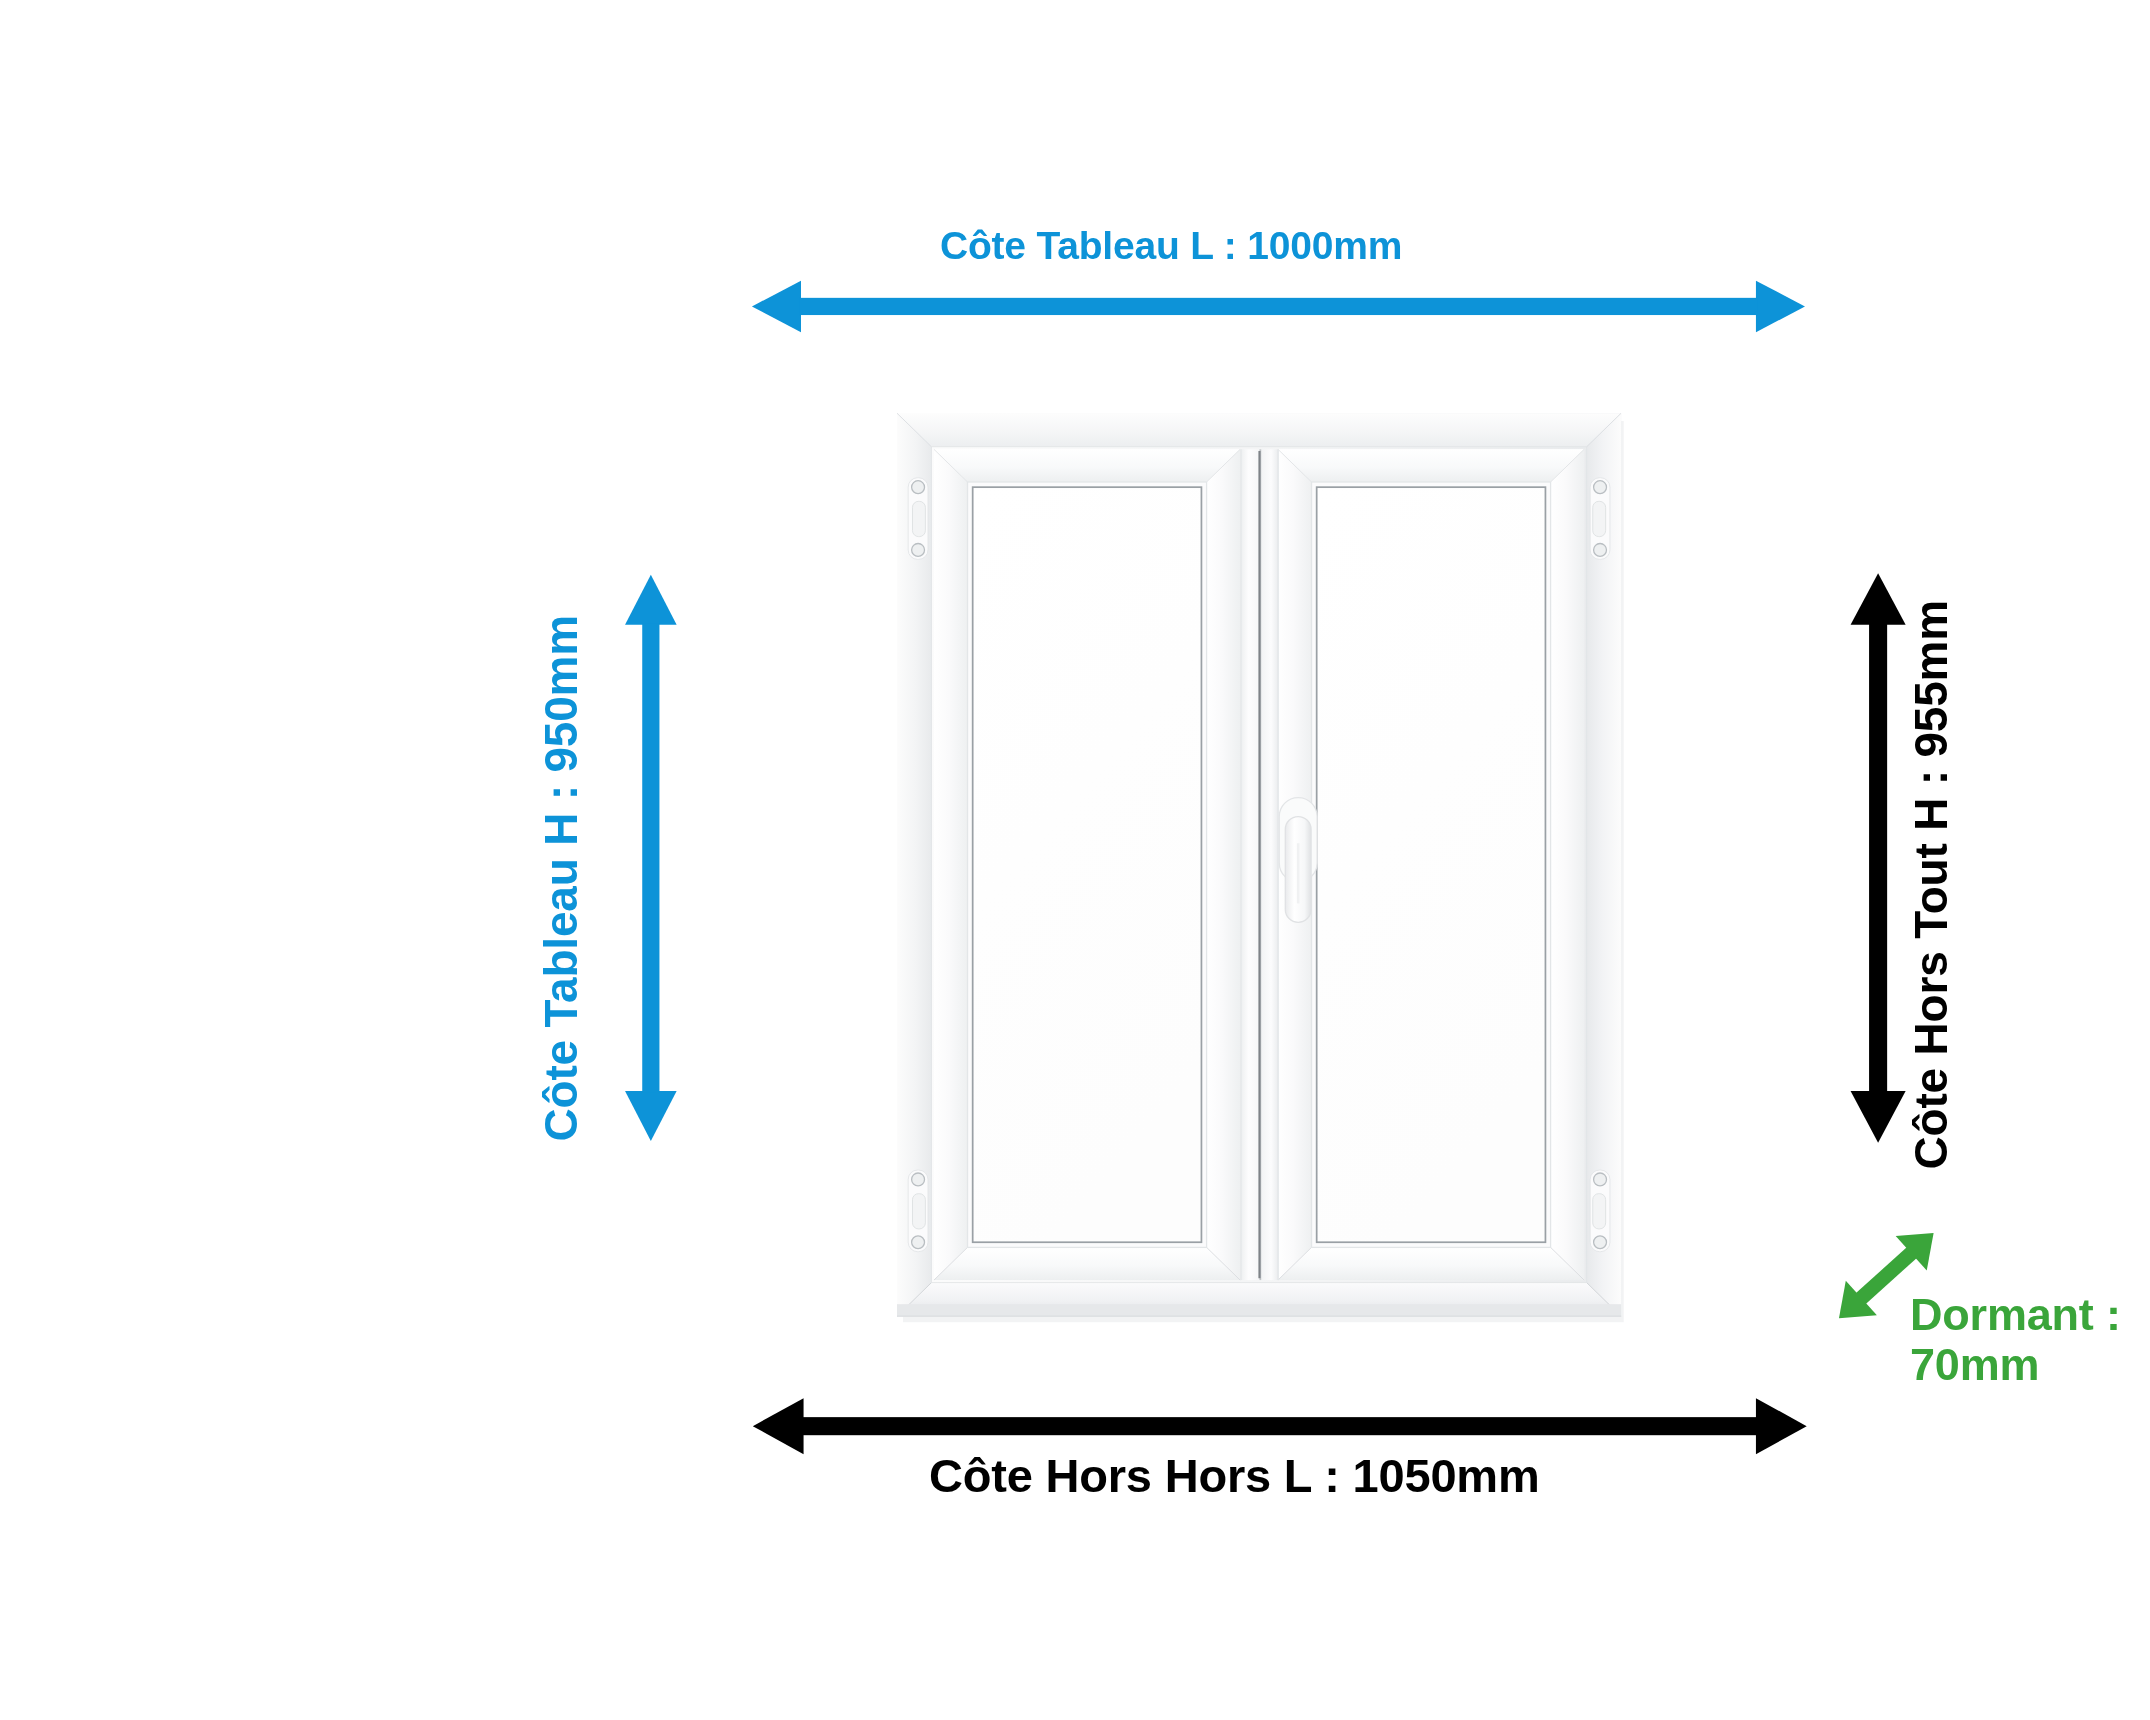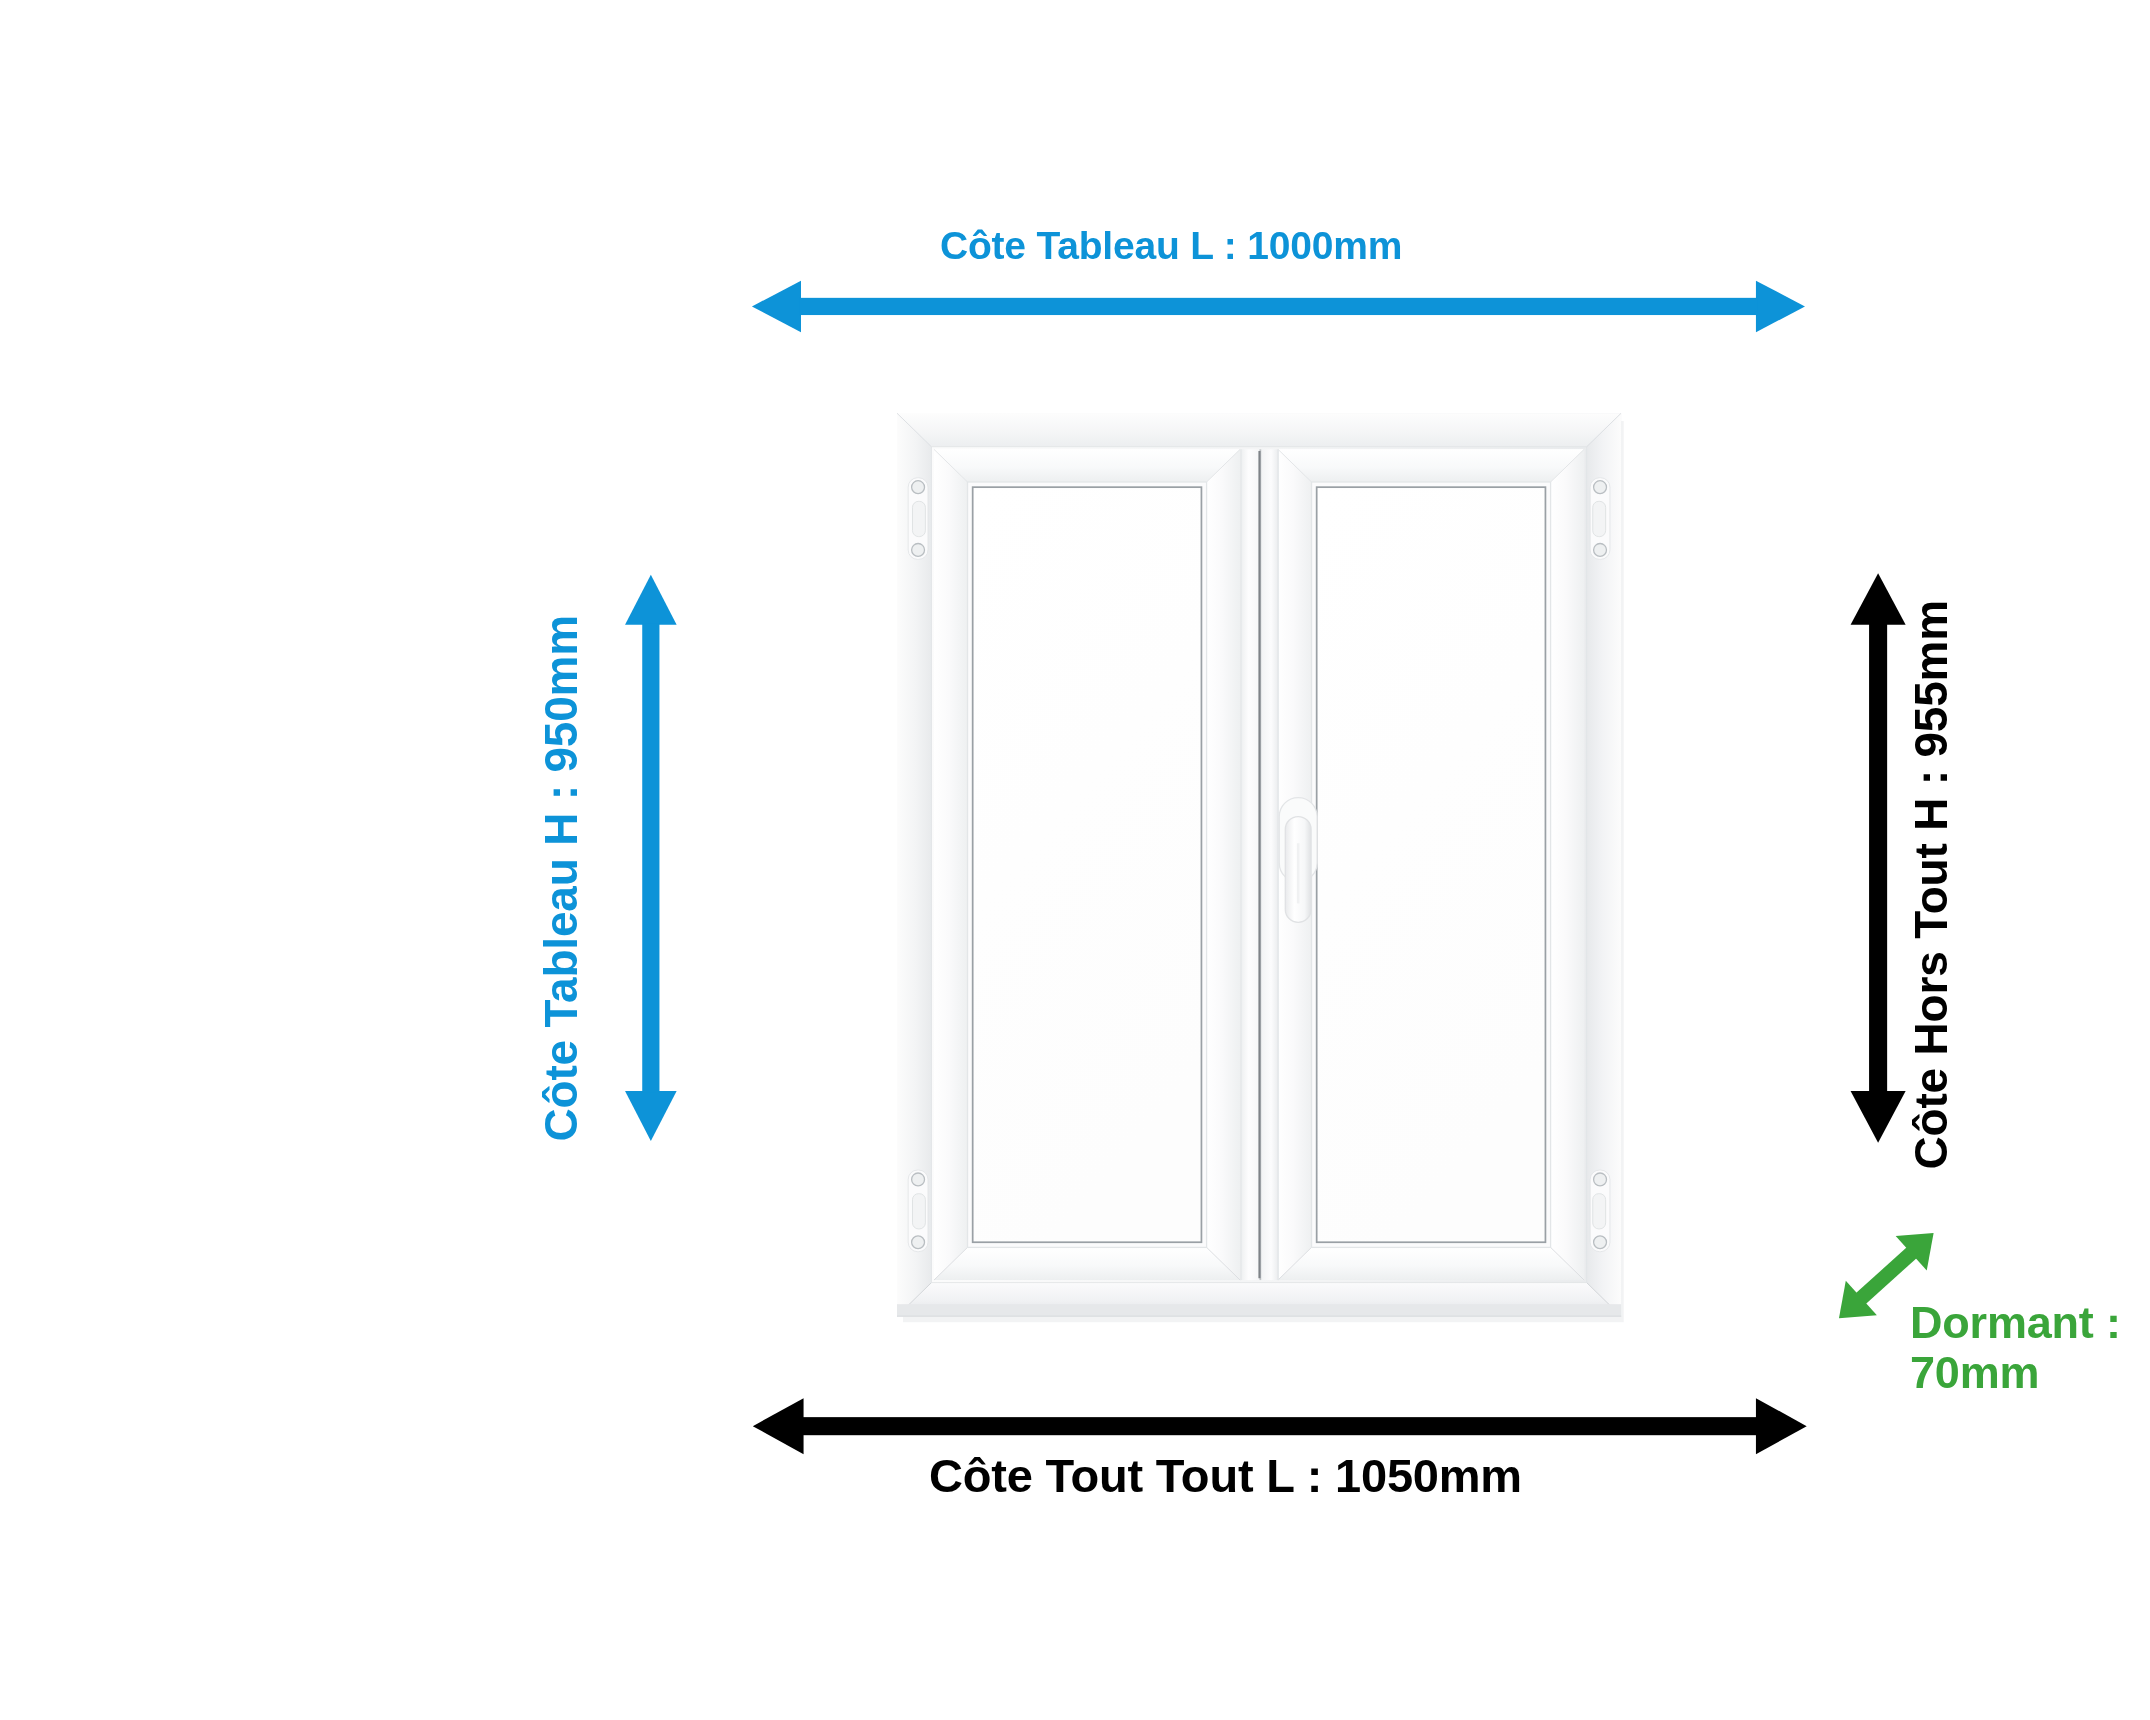--- a/index.html
+++ b/index.html
@@ -24,21 +24,21 @@
   .dim-label {
     position: absolute;
     font-family: "Liberation Sans", sans-serif;
     font-weight: bold;
     white-space: nowrap;
     line-height: 1.12;
     letter-spacing: -0.2px;
   }
   .blue  { color: #0d93d8; }
   .black { color: #000000; }
-  .green { color: #3aa53a; margin-top: 8px; }
+  .green { color: #3aa53a; }
 
   #label-top {
     left: 940px;
     top: 224px;
     font-size: 39px;
   }
   #label-bottom {
     left: 929px;
     top: 1450px;
     font-size: 47px;
@@ -273,21 +273,21 @@
       </g>
     </g>
   </svg>
 
   <div id="label-top" class="dim-label blue">Côte Tableau L :  1000mm</div>
 
   <div id="label-left" class="dim-label blue">Côte Tableau H :  950mm</div>
 
   <div id="label-right" class="dim-label black">Côte Hors Tout H : 955mm</div>
 
-  <div id="label-bottom" class="dim-label black">Côte Tout Tout L : 1050mm</div>
+  <div id="label-bottom" class="dim-label black">Côte Hors Hors L : 1050mm</div>
 
   <div id="label-dormant" class="dim-label green">
     <span class="ln">Dormant :</span>
     <span class="ln">70mm</span>
   </div>
 
 </div>
 
 
 </body></html>

